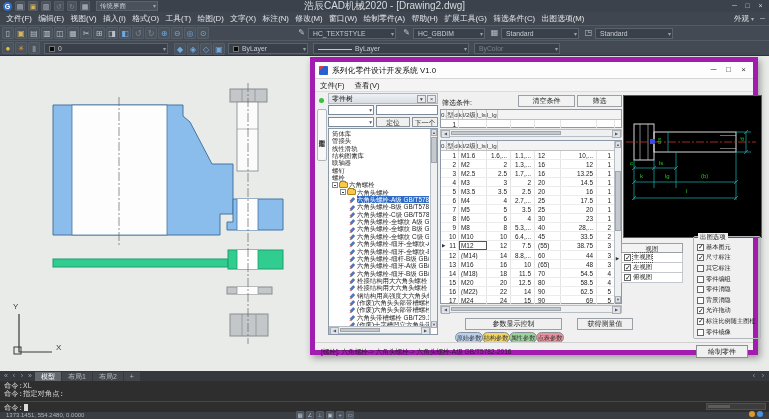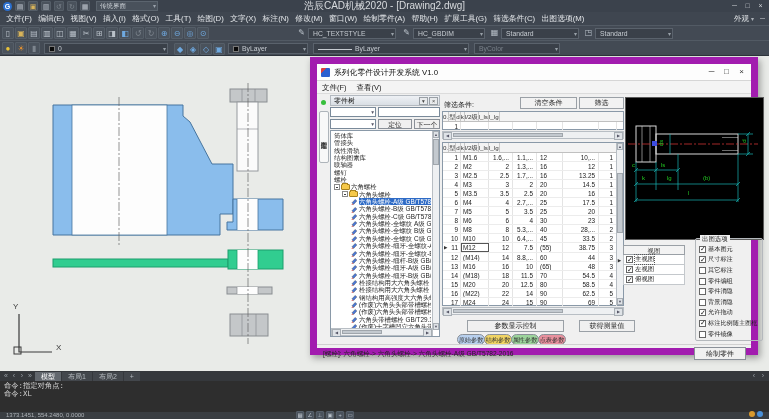--- a/index.html
+++ b/index.html
@@ -56,21 +56,21 @@
   .cmd-scroll i{position:absolute;left:1px;top:1px;width:22px;height:3px;background:#5c5c5c}
   .statusbar{position:absolute;left:0;top:412px;width:769px;height:7px;background:#3a3e42;color:#aeb3b8;font-size:6px;line-height:7px}
   .coords{position:absolute;left:6px;top:0}
   .sb-icons{position:absolute;left:296px;top:-1px;display:flex;gap:2px}
   .sb-icons .tbi{width:8px;height:8px;font-size:5.5px;line-height:7px}
   .sb-right{position:absolute;right:6px;top:-1px;display:flex;gap:2px}
   .dot{width:6px;height:6px;border-radius:50%;display:inline-block}
   .dot.orange{background:#d89a2e}.dot.blue{background:#4a90d8}
 
   
-  .dlg{position:absolute;left:310px;top:57px;width:448px;height:298px;background:#f0f0f0;border:7px solid #a21caf;box-shadow:2px 3px 7px rgba(0,0,0,.35);font-size:7px;color:#1d1d1d}
+  .dlg{position:absolute;left:310px;top:57px;width:448px;height:298px;background:#f0f0f0;border:5px solid #a21caf;box-shadow:2px 3px 7px rgba(0,0,0,.35);font-size:7px;color:#1d1d1d}
   .dlg-title{position:absolute;left:0;top:0;width:100%;height:17px;background:#fdfdfd;border-bottom:1px solid #d6d6d6;display:flex;align-items:center}
   .dlg-ico{width:9px;height:9px;margin:0 4px;background:linear-gradient(135deg,#d84040 0 30%,#2a5fd0 30% 100%);border-radius:1px}
   .dlg-title-text{font-size:7.8px;color:#111}
   .dlg-ctrls{position:absolute;right:2px;top:1px;display:flex}
   .dlg-ctrls .wc{width:15px;height:13px;text-align:center;font-size:8px;line-height:13px;color:#333}
   .dlg-menu{position:absolute;left:0;top:17px;width:100%;height:13px;background:#f4f4f4;border-bottom:1px solid #dcdcdc;display:flex}
   .dlg-menu .menu-item{color:#222;font-size:7.5px;line-height:13px;padding:0 5px}
 
   .side-dot{position:absolute;left:4px;top:36px;width:5px;height:5px;border-radius:50%;background:#38bf3c}
   .vtab{position:absolute;left:2px;top:47px;width:10px;height:52px;background:#f8f8f8;border:1px solid #aeb4ba;border-radius:2px;writing-mode:vertical-rl;font-size:6.3px;color:#333;text-align:center;line-height:8px}
@@ -947,23 +947,28 @@
   <div class="modelbar-right">
 
   <span class="mnav">‹</span>
       <span class="mnav">›</span>
     </div>
 </div>
 
 <div class="cmd">
   <div>
 
-  <div class="cmd-line">命令:指定对角点:</div>
-      <div class="cmd-line">命令:XL</div>
-    </div>
+  <div class="cmd-line">命令:XL</div>
+      <div class="cmd-line">命令:指定对角点:</div>
+    </div>
+  <div class="cmd-prompt"><span>命令:</span><span class="caret"></span>
+    <span class="cmd-scroll">
+        <i></i>
+      </span>
+  </div>
 </div>
 
 <div class="statusbar">
   <span class="coords">1373.1451, 554.2480, 0.0000</span>
   <div class="sb-icons">
 
   <span class="tbi">▦</span>
       <span class="tbi">∠</span>
       <span class="tbi">⊥</span>
       <span class="tbi">▣</span>

